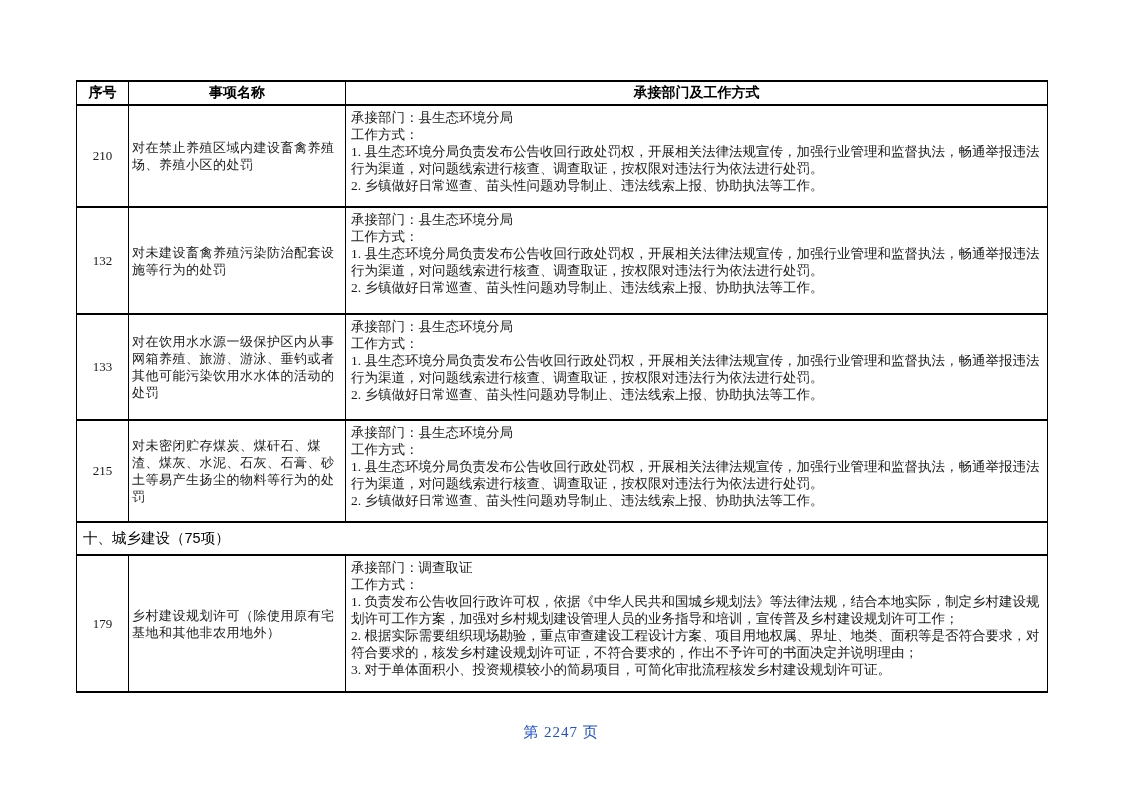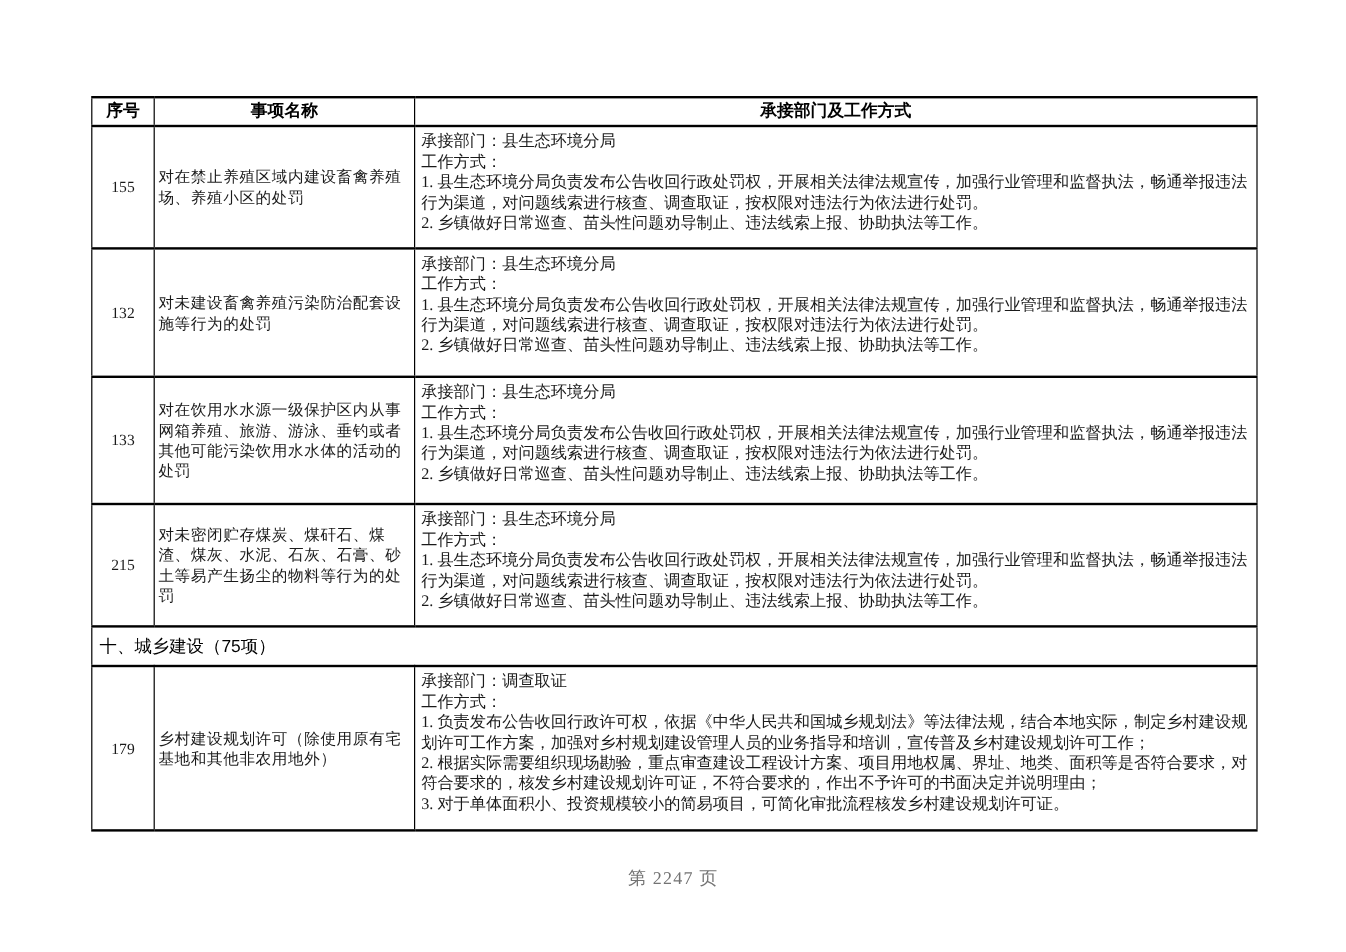--- a/index.html
+++ b/index.html
@@ -74,42 +74,42 @@
   }
   td.dt div{
     margin:0;
   }
   .page-footer{
     position:absolute;
     left:0;right:0;
     top:723px;
     text-align:center;
     font-size:15px;
-    color:#737373;
+    color:#1d4ed8;
     letter-spacing:1px;
   }
 </style>
 </head>
 <body>
 
 <table class="doc-table">
   <colgroup>
     <col style="width:52px">
     <col style="width:217px">
     <col style="width:702px">
   </colgroup>
   <tbody>
     <tr class="hrow">
       <th>序号</th>
       <th>事项名称</th>
       <th>承接部门及工作方式</th>
     </tr>
 
     <tr class="r-131">
-      <td class="no">155</td>
+      <td class="no">210</td>
       <td class="nm">对在禁止养殖区域内建设畜禽养殖场、养殖小区的处罚</td>
       <td class="dt">
         <div>承接部门：县生态环境分局</div>
         <div>工作方式：</div>
         <div>1. 县生态环境分局负责发布公告收回行政处罚权，开展相关法律法规宣传，加强行业管理和监督执法，畅通举报违法行为渠道，对问题线索进行核查、调查取证，按权限对违法行为依法进行处罚。</div>
         <div>2. 乡镇做好日常巡查、苗头性问题劝导制止、违法线索上报、协助执法等工作。</div>
       </td>
     </tr>
 
     <tr class="r-132">

